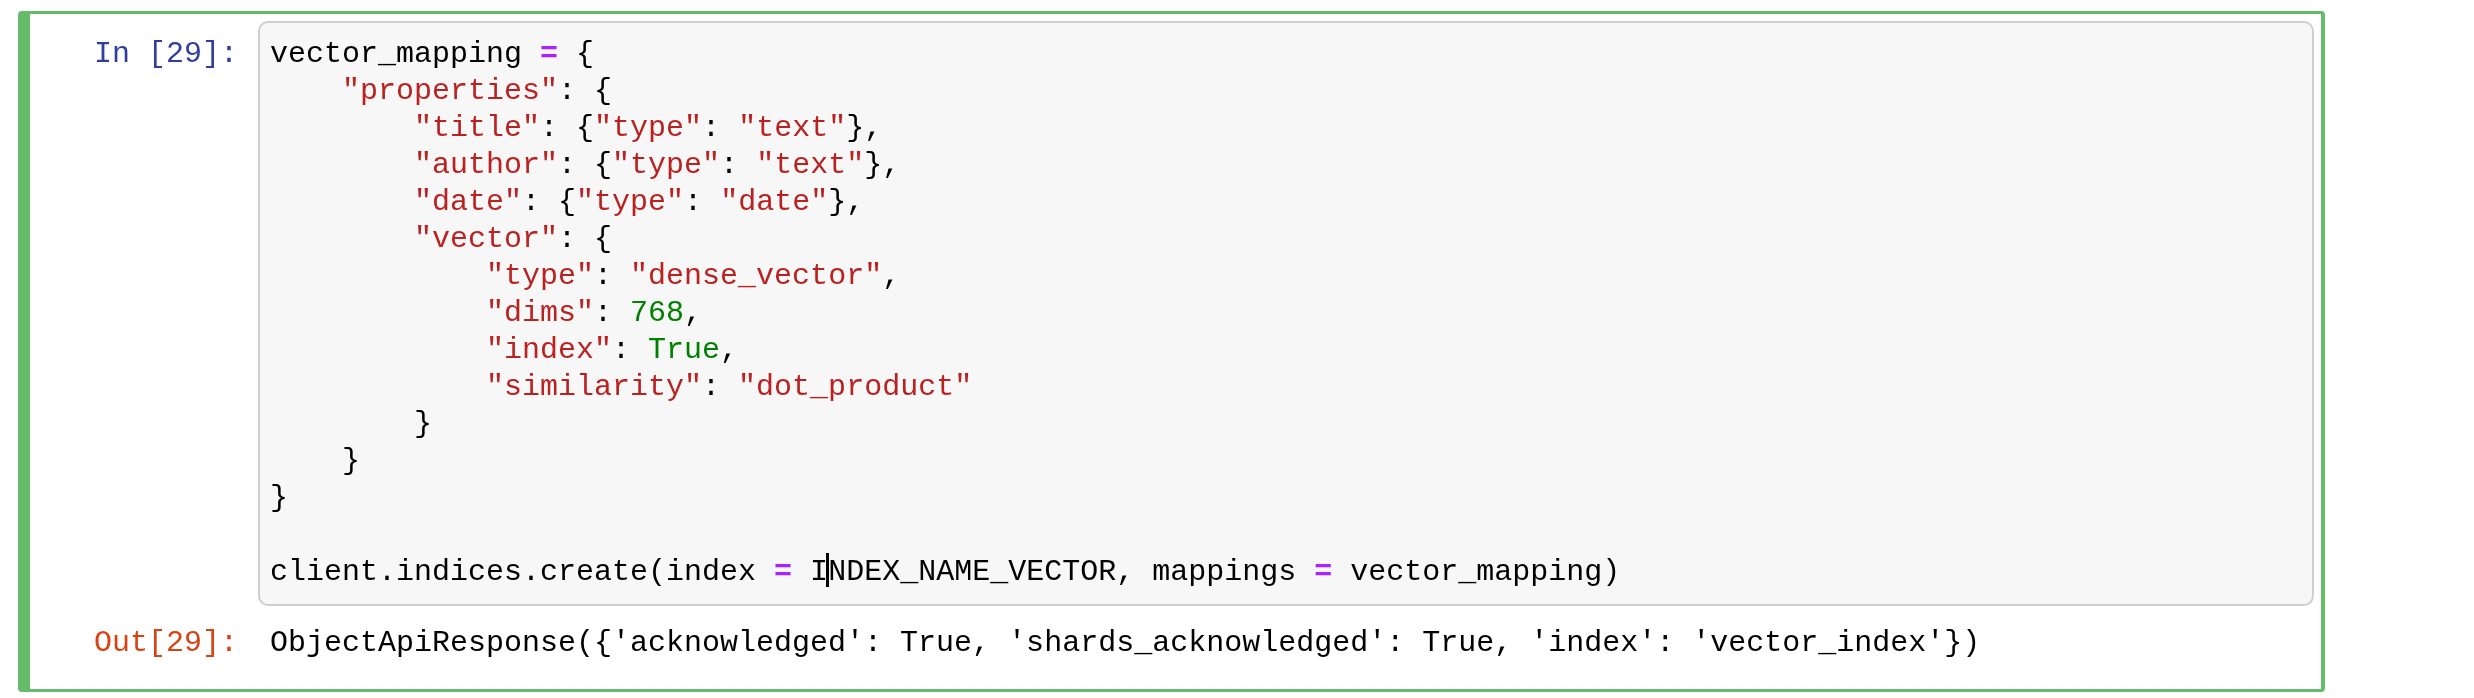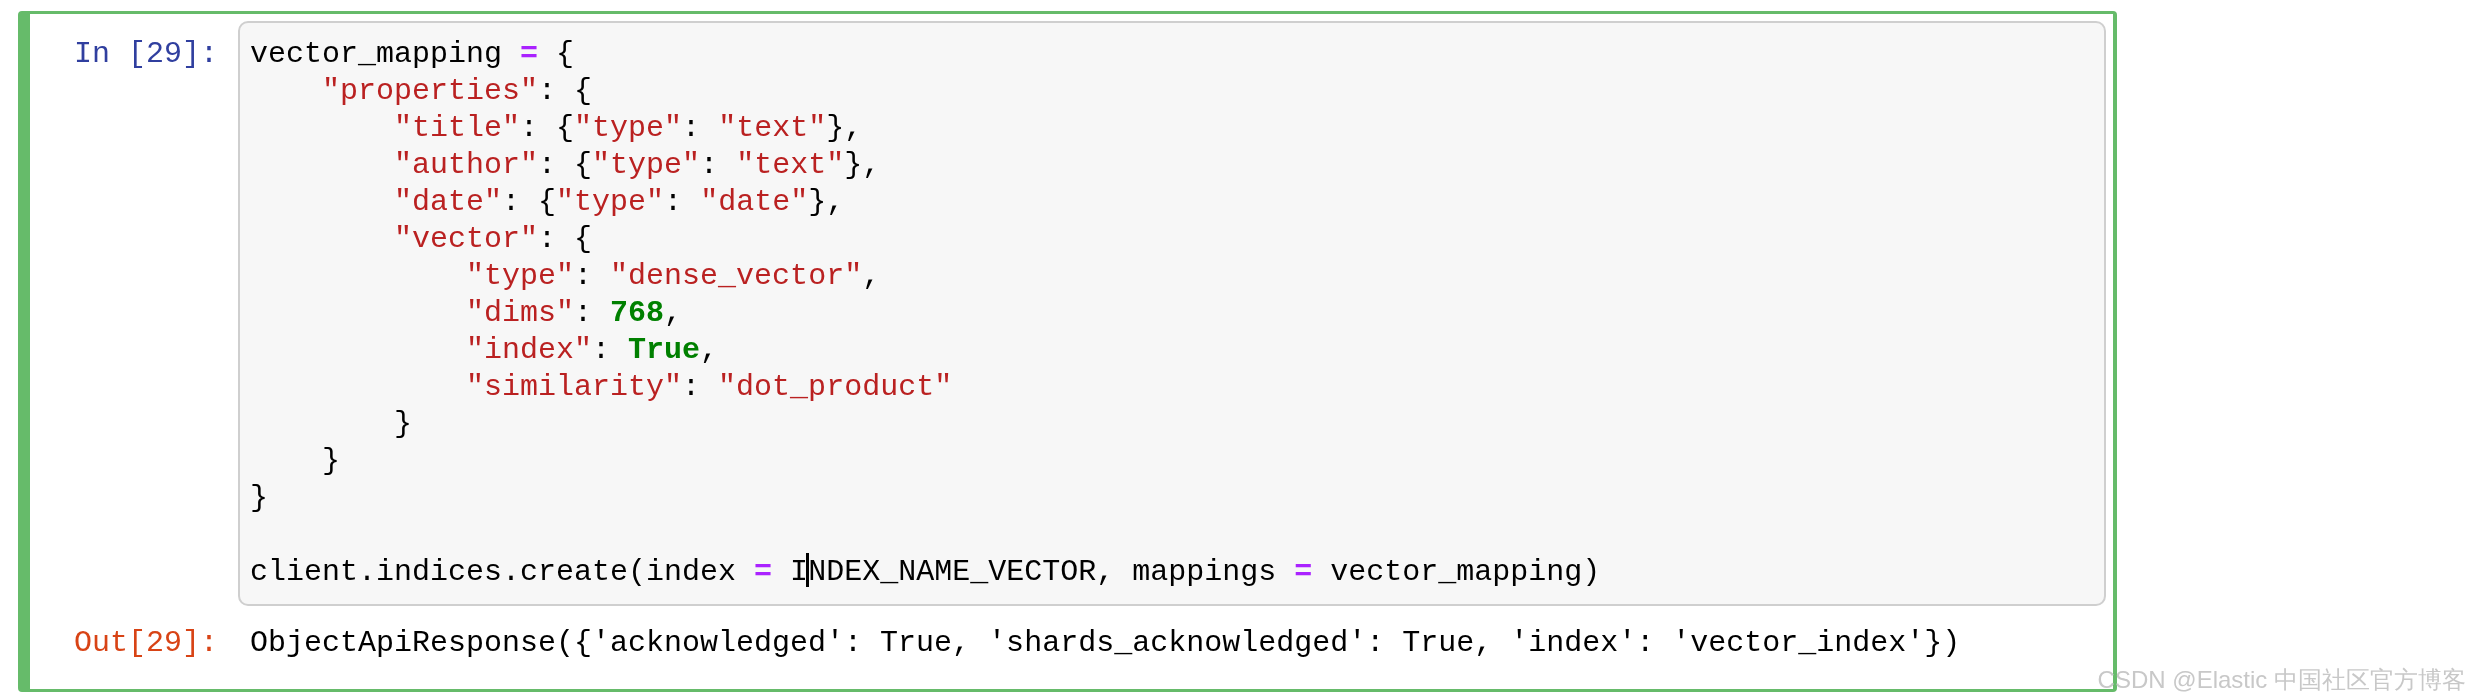--- a/index.html
+++ b/index.html
@@ -22,26 +22,27 @@
     background: #ffffff;
     overflow: hidden;
     font-family: "Liberation Mono", "DejaVu Sans Mono", monospace;
   }
   .page { position: relative; width: 2474px; height: 698px; background: #fff; }
 
   
   .cell {
     position: absolute;
     left: 18px; top: 11px;
-    width: 2099px; height: 681px;
+    width: 2307px; height: 681px;
     background: #fff;
     border: 3px solid var(--green);
     border-left: 12px solid var(--green);
     border-right-width: 4px;
     border-radius: 4px;
+    padding-left: 20px;
   }
 
   .input-area { display: flex; align-items: flex-start; padding-top: 7px; }
 
   .prompt {
     flex: 0 0 208px;
     text-align: right;
     padding-right: 20px;
     font-size: var(--code-size);
     line-height: var(--line-h);
@@ -59,22 +60,22 @@
     border-radius: 10px;
     padding: 13px 16px 13px 10px;
     cursor: text;
   }
   pre.code { margin: 0; font-family: inherit; font-size: var(--code-size); line-height: var(--line-h); }
   .code-line { white-space: pre; min-height: var(--line-h); }
 
   .tok-p { color: #000000; }
   .tok-s { color: var(--str); }
   .tok-o { color: var(--op); font-weight: bold; }
-  .tok-n { color: var(--num); font-weight: bold; }
-  .tok-k { color: var(--num); font-weight: bold; }
+  .tok-n { color: var(--num); }
+  .tok-k { color: var(--num); font-weight: normal; }
 
   .caret {
     display: inline-block;
     width: 3px; height: 34px;
     background: #000;
     vertical-align: middle;
     margin: -4px -1px 0 -2px;
   }
 
   .output-area { display: flex; align-items: flex-start; margin-top: 19px; }
@@ -111,15 +112,14 @@
       </div>
     </div>
 
     <div class="output-area">
       <div class="prompt out-prompt">Out[29]:</div>
       <div class="output-text">ObjectApiResponse({'acknowledged': True, 'shards_acknowledged': True, 'index': 'vector_index'})</div>
     </div>
 
   </div>
 
-  <div class="watermark">CSDN @Elastic 中国社区官方博客</div>
 
 </div>
 
 </body></html>

